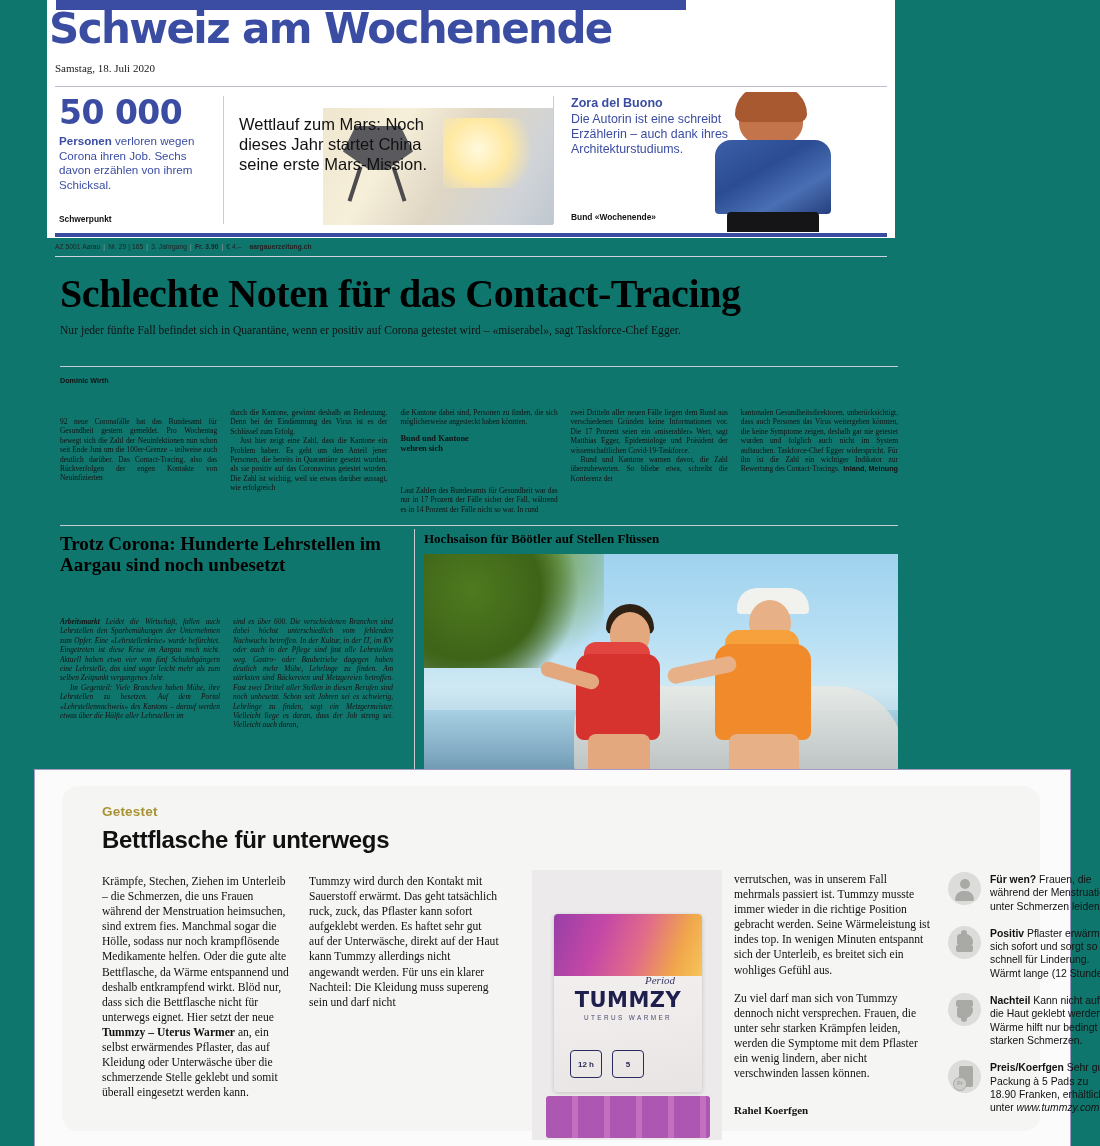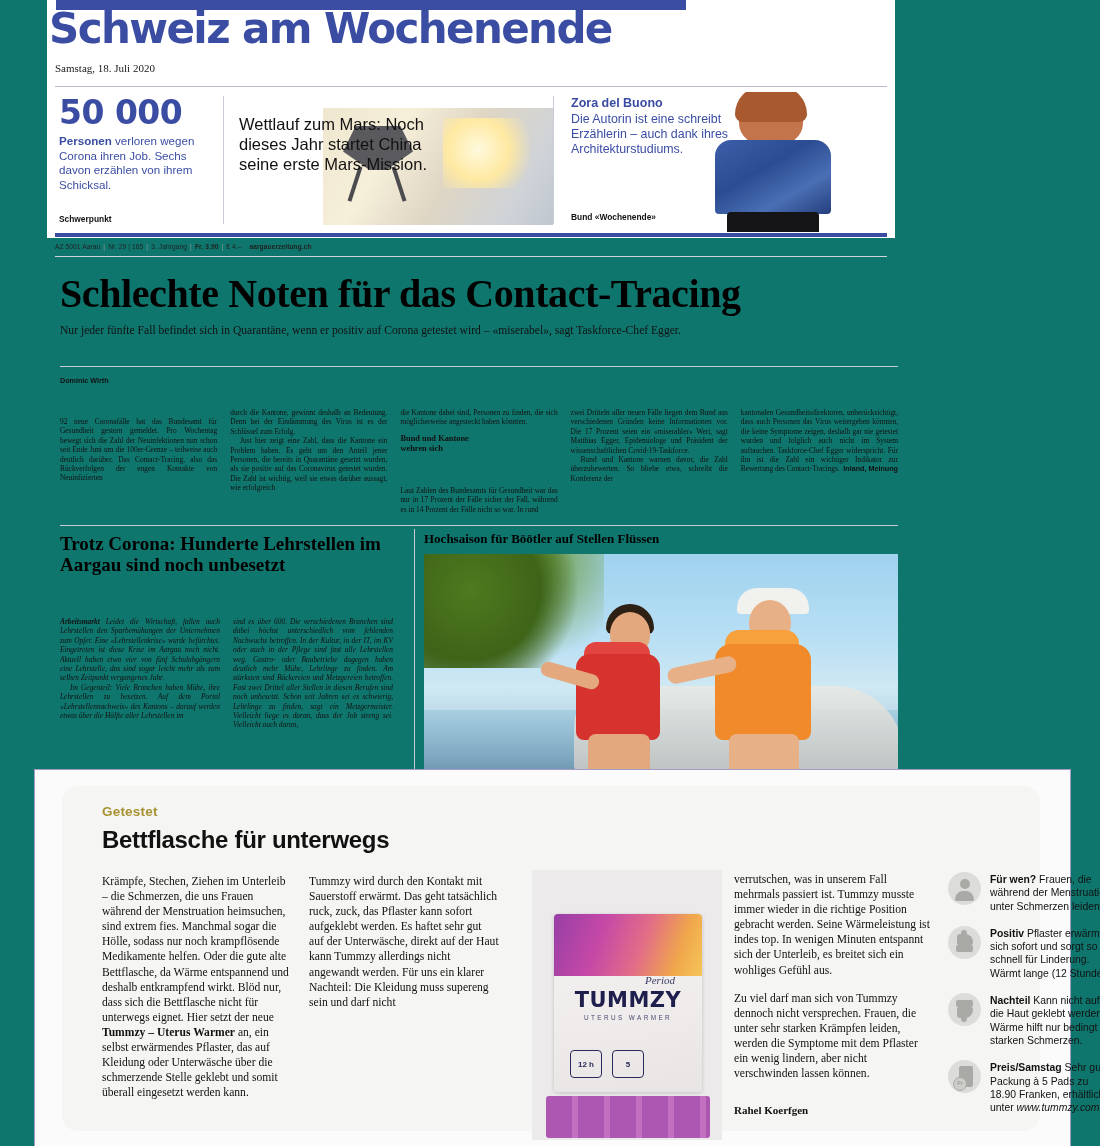--- a/index.html
+++ b/index.html
@@ -461,20 +461,20 @@
               <div class="th"></div>
             </div>
           <div class="rating-txt"><b>Nachteil</b><span> Kann nicht auf die Haut geklebt werden. Wärme hilft nur bedingt bei starken Schmerzen.</span></div>
         </div>
 
         <div class="rating-row">
           <div class="rating-icon ic-price">
               <div class="card"></div>
               <div class="coin">Fr</div>
             </div>
-          <div class="rating-txt"><b>Preis/Samstag</b><span> Sehr gut. Packung à 5 Pads zu 18.90 Franken, erhältlich unter </span><i>www.tummzy.com.</i></div>
+          <div class="rating-txt"><b>Preis/Koerfgen</b><span> Sehr gut. Packung à 5 Pads zu 18.90 Franken, erhältlich unter </span><i>www.tummzy.com.</i></div>
         </div>
 
       </div>
     </div>
   </div>
 
 </div>
 
 </body></html>

